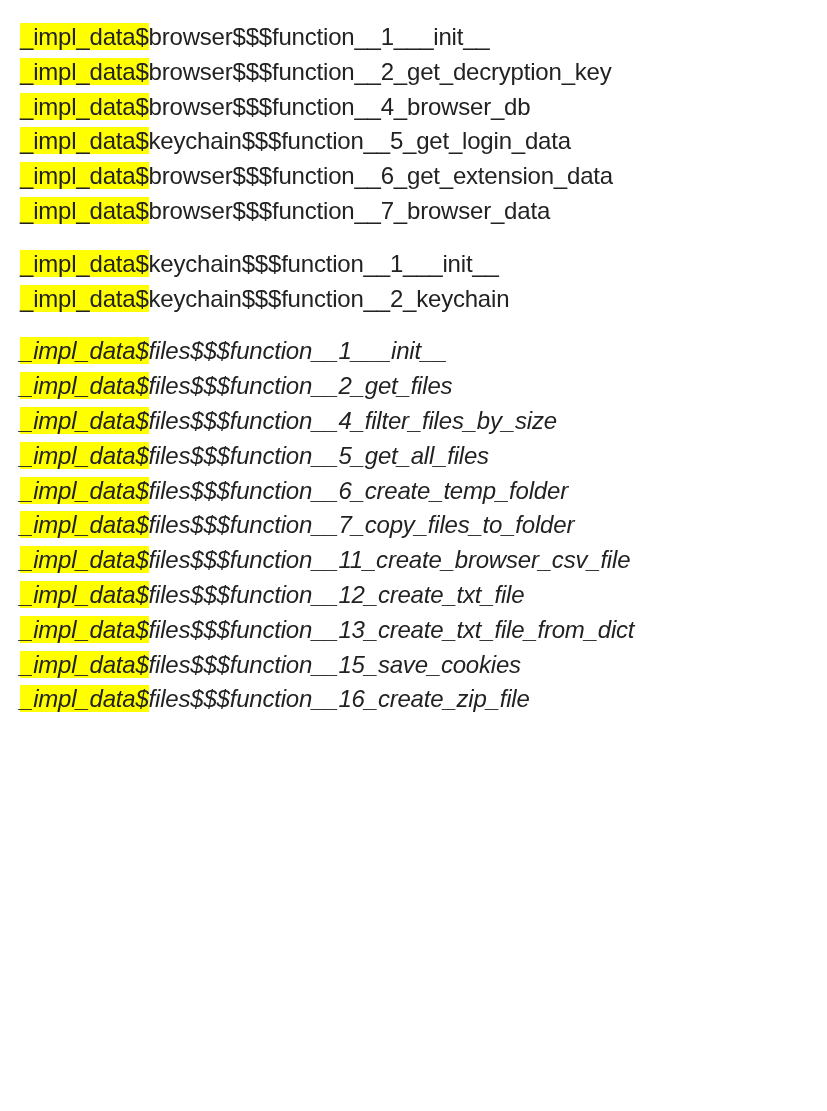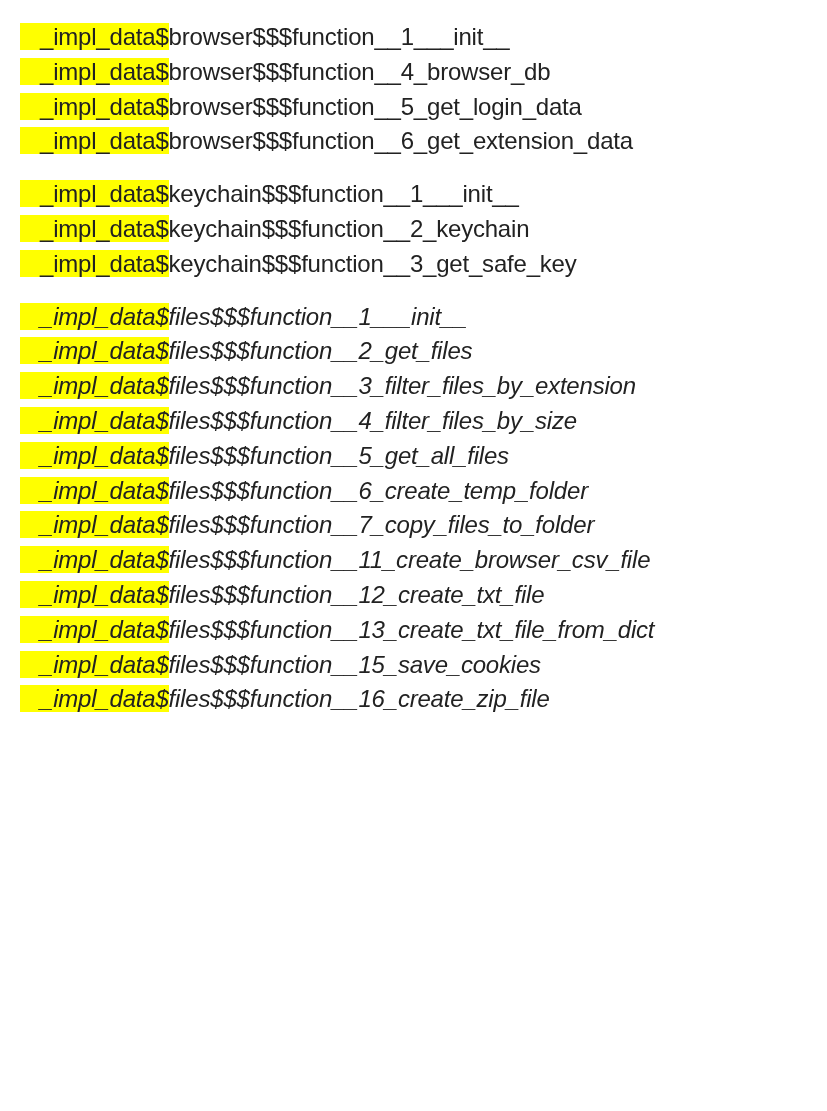--- a/index.html
+++ b/index.html
@@ -20,42 +20,41 @@
       margin-bottom: 0;
       font-style: italic;
     }
     .line {
       white-space: nowrap;
       font-weight: 400;
       letter-spacing: -0.2px;
     }
     .hl {
       background-color: #ffff00;
-      padding-left: 20px;
     }
   </style>
 </head>
 <body>
 
 <div id="container">
     <div class="group">
       <div class="line"><span class="hl">_impl_data$</span><span>browser$$$function__1___init__</span></div>
+      <div class="line"><span class="hl">_impl_data$</span><span>browser$$$function__2_get_decryption_key</span></div>
       <div class="line"><span class="hl">_impl_data$</span><span>browser$$$function__4_browser_db</span></div>
-      <div class="line"><span class="hl">_impl_data$</span><span>browser$$$function__5_get_login_data</span></div>
+      <div class="line"><span class="hl">_impl_data$</span><span>keychain$$$function__5_get_login_data</span></div>
       <div class="line"><span class="hl">_impl_data$</span><span>browser$$$function__6_get_extension_data</span></div>
+      <div class="line"><span class="hl">_impl_data$</span><span>browser$$$function__7_browser_data</span></div>
     </div>
     <div class="group">
       <div class="line"><span class="hl">_impl_data$</span><span>keychain$$$function__1___init__</span></div>
       <div class="line"><span class="hl">_impl_data$</span><span>keychain$$$function__2_keychain</span></div>
-      <div class="line"><span class="hl">_impl_data$</span><span>keychain$$$function__3_get_safe_key</span></div>
     </div>
     <div class="group">
       <div class="line"><span class="hl">_impl_data$</span><span>files$$$function__1___init__</span></div>
       <div class="line"><span class="hl">_impl_data$</span><span>files$$$function__2_get_files</span></div>
-      <div class="line"><span class="hl">_impl_data$</span><span>files$$$function__3_filter_files_by_extension</span></div>
       <div class="line"><span class="hl">_impl_data$</span><span>files$$$function__4_filter_files_by_size</span></div>
       <div class="line"><span class="hl">_impl_data$</span><span>files$$$function__5_get_all_files</span></div>
       <div class="line"><span class="hl">_impl_data$</span><span>files$$$function__6_create_temp_folder</span></div>
       <div class="line"><span class="hl">_impl_data$</span><span>files$$$function__7_copy_files_to_folder</span></div>
       <div class="line"><span class="hl">_impl_data$</span><span>files$$$function__11_create_browser_csv_file</span></div>
       <div class="line"><span class="hl">_impl_data$</span><span>files$$$function__12_create_txt_file</span></div>
       <div class="line"><span class="hl">_impl_data$</span><span>files$$$function__13_create_txt_file_from_dict</span></div>
       <div class="line"><span class="hl">_impl_data$</span><span>files$$$function__15_save_cookies</span></div>
       <div class="line"><span class="hl">_impl_data$</span><span>files$$$function__16_create_zip_file</span></div>
     </div>

